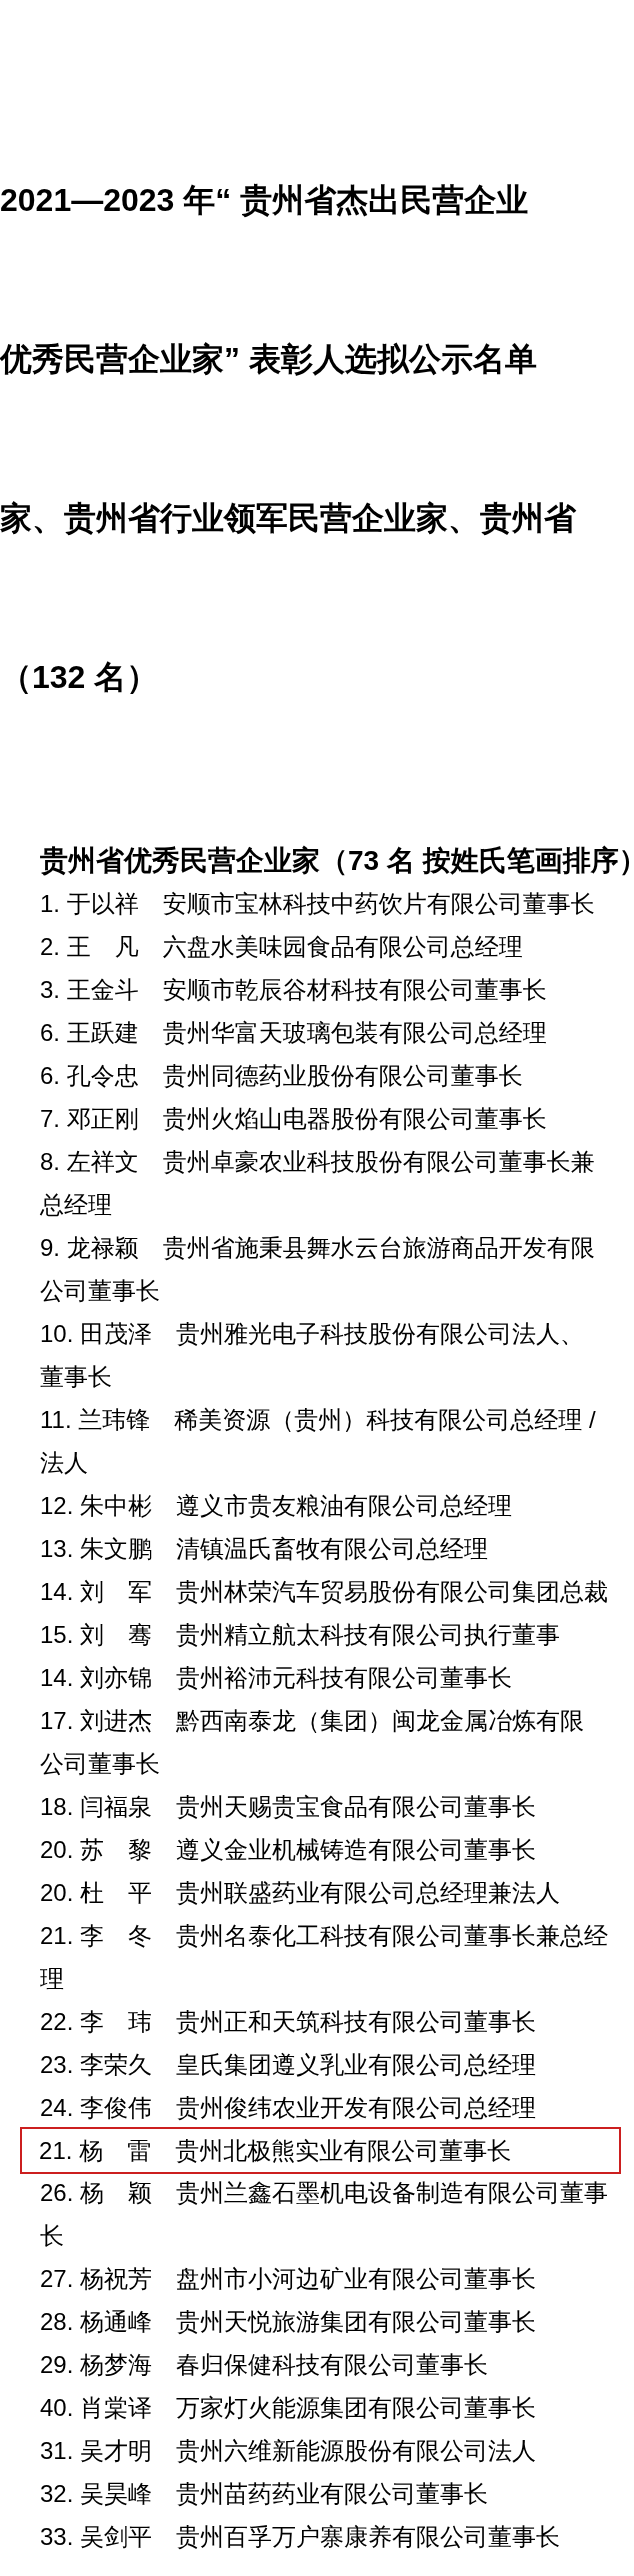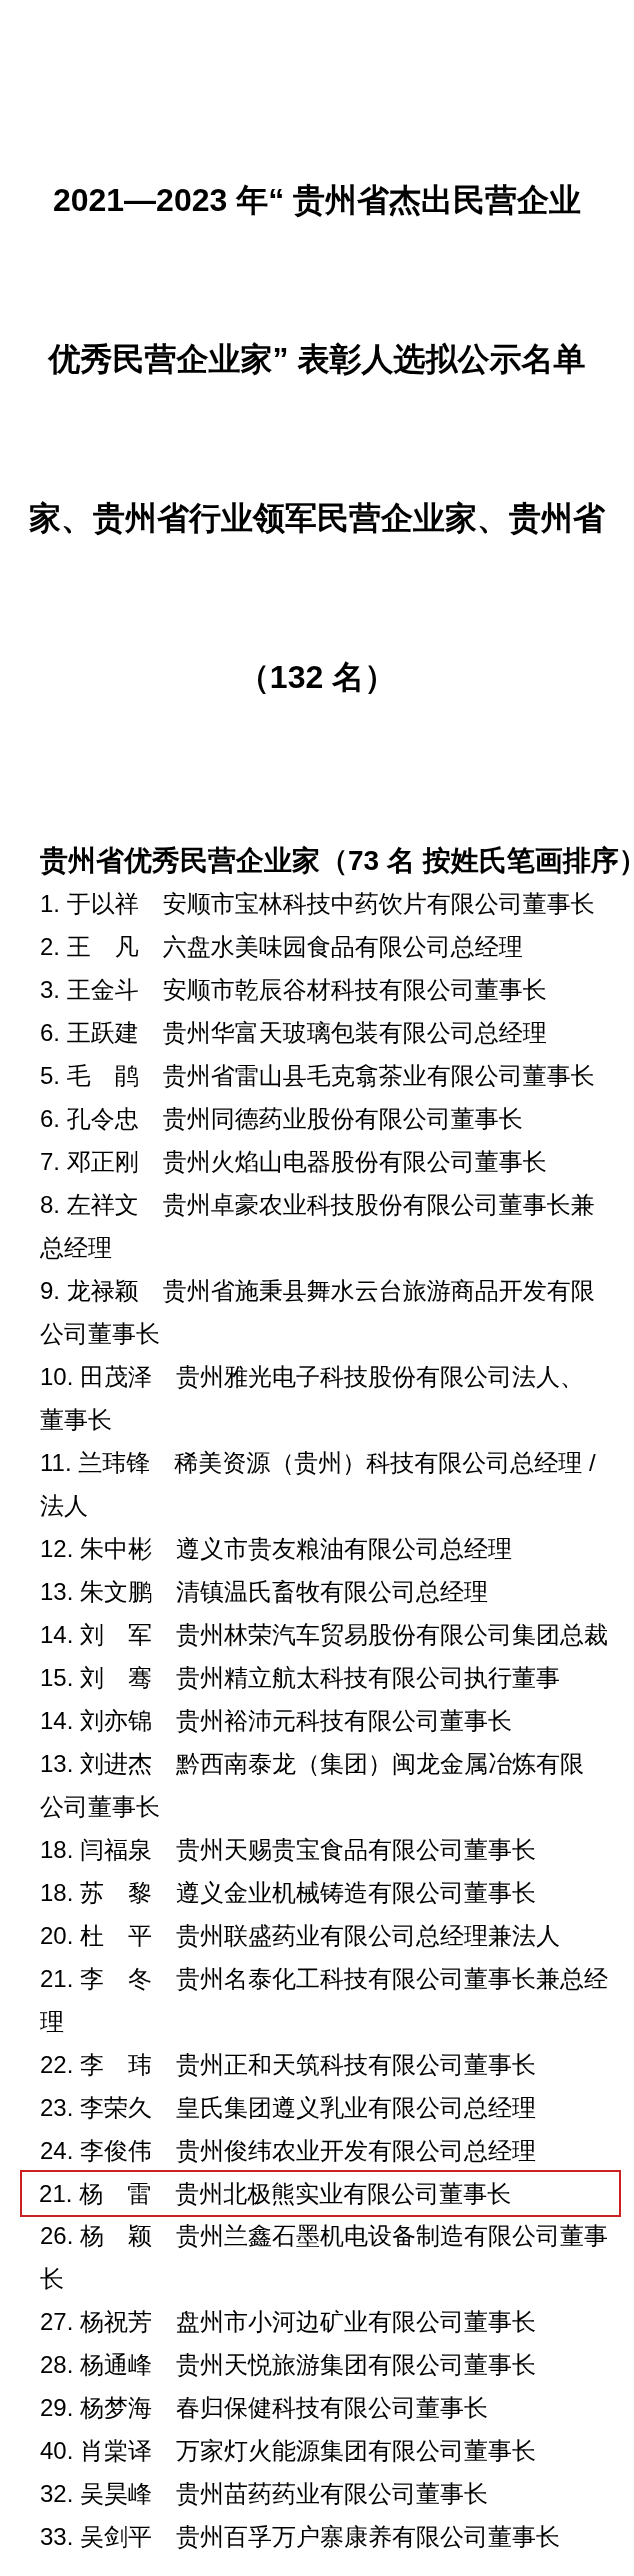--- a/index.html
+++ b/index.html
@@ -19,21 +19,20 @@
   .page {
     width: 634px;
     min-height: 2576px;
     padding-bottom: 35px;
   }
   .title {
     padding-top: 47px;
     font-size: 32px;
     line-height: 53px;
     font-weight: bold;
-    text-align: center;
     white-space: pre;
   }
   .content {
     padding-left: 40px;
     padding-right: 20.5px;
   }
   .subtitle {
     margin-top: 29px;
     font-size: 28px;
     line-height: 43px;
@@ -69,53 +68,53 @@
 
   <div class="content">
 
     <div class="subtitle">贵州省优秀民营企业家（73 名 按姓氏笔画排序）</div>
 
     <div class="list">
       <div class="item">1. 于以祥　安顺市宝林科技中药饮片有限公司董事长</div>
       <div class="item">2. 王　凡　六盘水美味园食品有限公司总经理</div>
       <div class="item">3. 王金斗　安顺市乾辰谷材科技有限公司董事长</div>
       <div class="item">6. 王跃建　贵州华富天玻璃包装有限公司总经理</div>
-      <div class="item">5. 毛　鹃　贵州省雷山县毛克翕茶业有限公司董事长</div>
       <div class="item">6. 孔令忠　贵州同德药业股份有限公司董事长</div>
       <div class="item">7. 邓正刚　贵州火焰山电器股份有限公司董事长</div>
       <div class="item">8. 左祥文　贵州卓豪农业科技股份有限公司董事长兼
 总经理</div>
       <div class="item">9. 龙禄颖　贵州省施秉县舞水云台旅游商品开发有限
 公司董事长</div>
       <div class="item">10. 田茂泽　贵州雅光电子科技股份有限公司法人、
 董事长</div>
       <div class="item">11. 兰玮锋　稀美资源（贵州）科技有限公司总经理 /
 法人</div>
       <div class="item">12. 朱中彬　遵义市贵友粮油有限公司总经理</div>
       <div class="item">13. 朱文鹏　清镇温氏畜牧有限公司总经理</div>
       <div class="item">14. 刘　军　贵州林荣汽车贸易股份有限公司集团总裁</div>
       <div class="item">15. 刘　骞　贵州精立航太科技有限公司执行董事</div>
       <div class="item">14. 刘亦锦　贵州裕沛元科技有限公司董事长</div>
-      <div class="item">13. 刘进杰　黔西南泰龙（集团）闽龙金属冶炼有限
+      <div class="item">17. 刘进杰　黔西南泰龙（集团）闽龙金属冶炼有限
 公司董事长</div>
       <div class="item">18. 闫福泉　贵州天赐贵宝食品有限公司董事长</div>
-      <div class="item">18. 苏　黎　遵义金业机械铸造有限公司董事长</div>
+      <div class="item">20. 苏　黎　遵义金业机械铸造有限公司董事长</div>
       <div class="item">20. 杜　平　贵州联盛药业有限公司总经理兼法人</div>
       <div class="item">21. 李　冬　贵州名泰化工科技有限公司董事长兼总经
 理</div>
       <div class="item">22. 李　玮　贵州正和天筑科技有限公司董事长</div>
       <div class="item">23. 李荣久　皇氏集团遵义乳业有限公司总经理</div>
       <div class="item">24. 李俊伟　贵州俊纬农业开发有限公司总经理</div>
       <div class="item highlighted">21. 杨　雷　贵州北极熊实业有限公司董事长</div>
       <div class="item">26. 杨　颖　贵州兰鑫石墨机电设备制造有限公司董事
 长</div>
       <div class="item">27. 杨祝芳　盘州市小河边矿业有限公司董事长</div>
       <div class="item">28. 杨通峰　贵州天悦旅游集团有限公司董事长</div>
       <div class="item">29. 杨梦海　春归保健科技有限公司董事长</div>
       <div class="item">40. 肖棠译　万家灯火能源集团有限公司董事长</div>
+      <div class="item">31. 吴才明　贵州六维新能源股份有限公司法人</div>
       <div class="item">32. 吴昊峰　贵州苗药药业有限公司董事长</div>
       <div class="item">33. 吴剑平　贵州百孚万户寨康养有限公司董事长</div>
 
     </div>
 
   </div>
 </div>
 
 
 </body></html>

